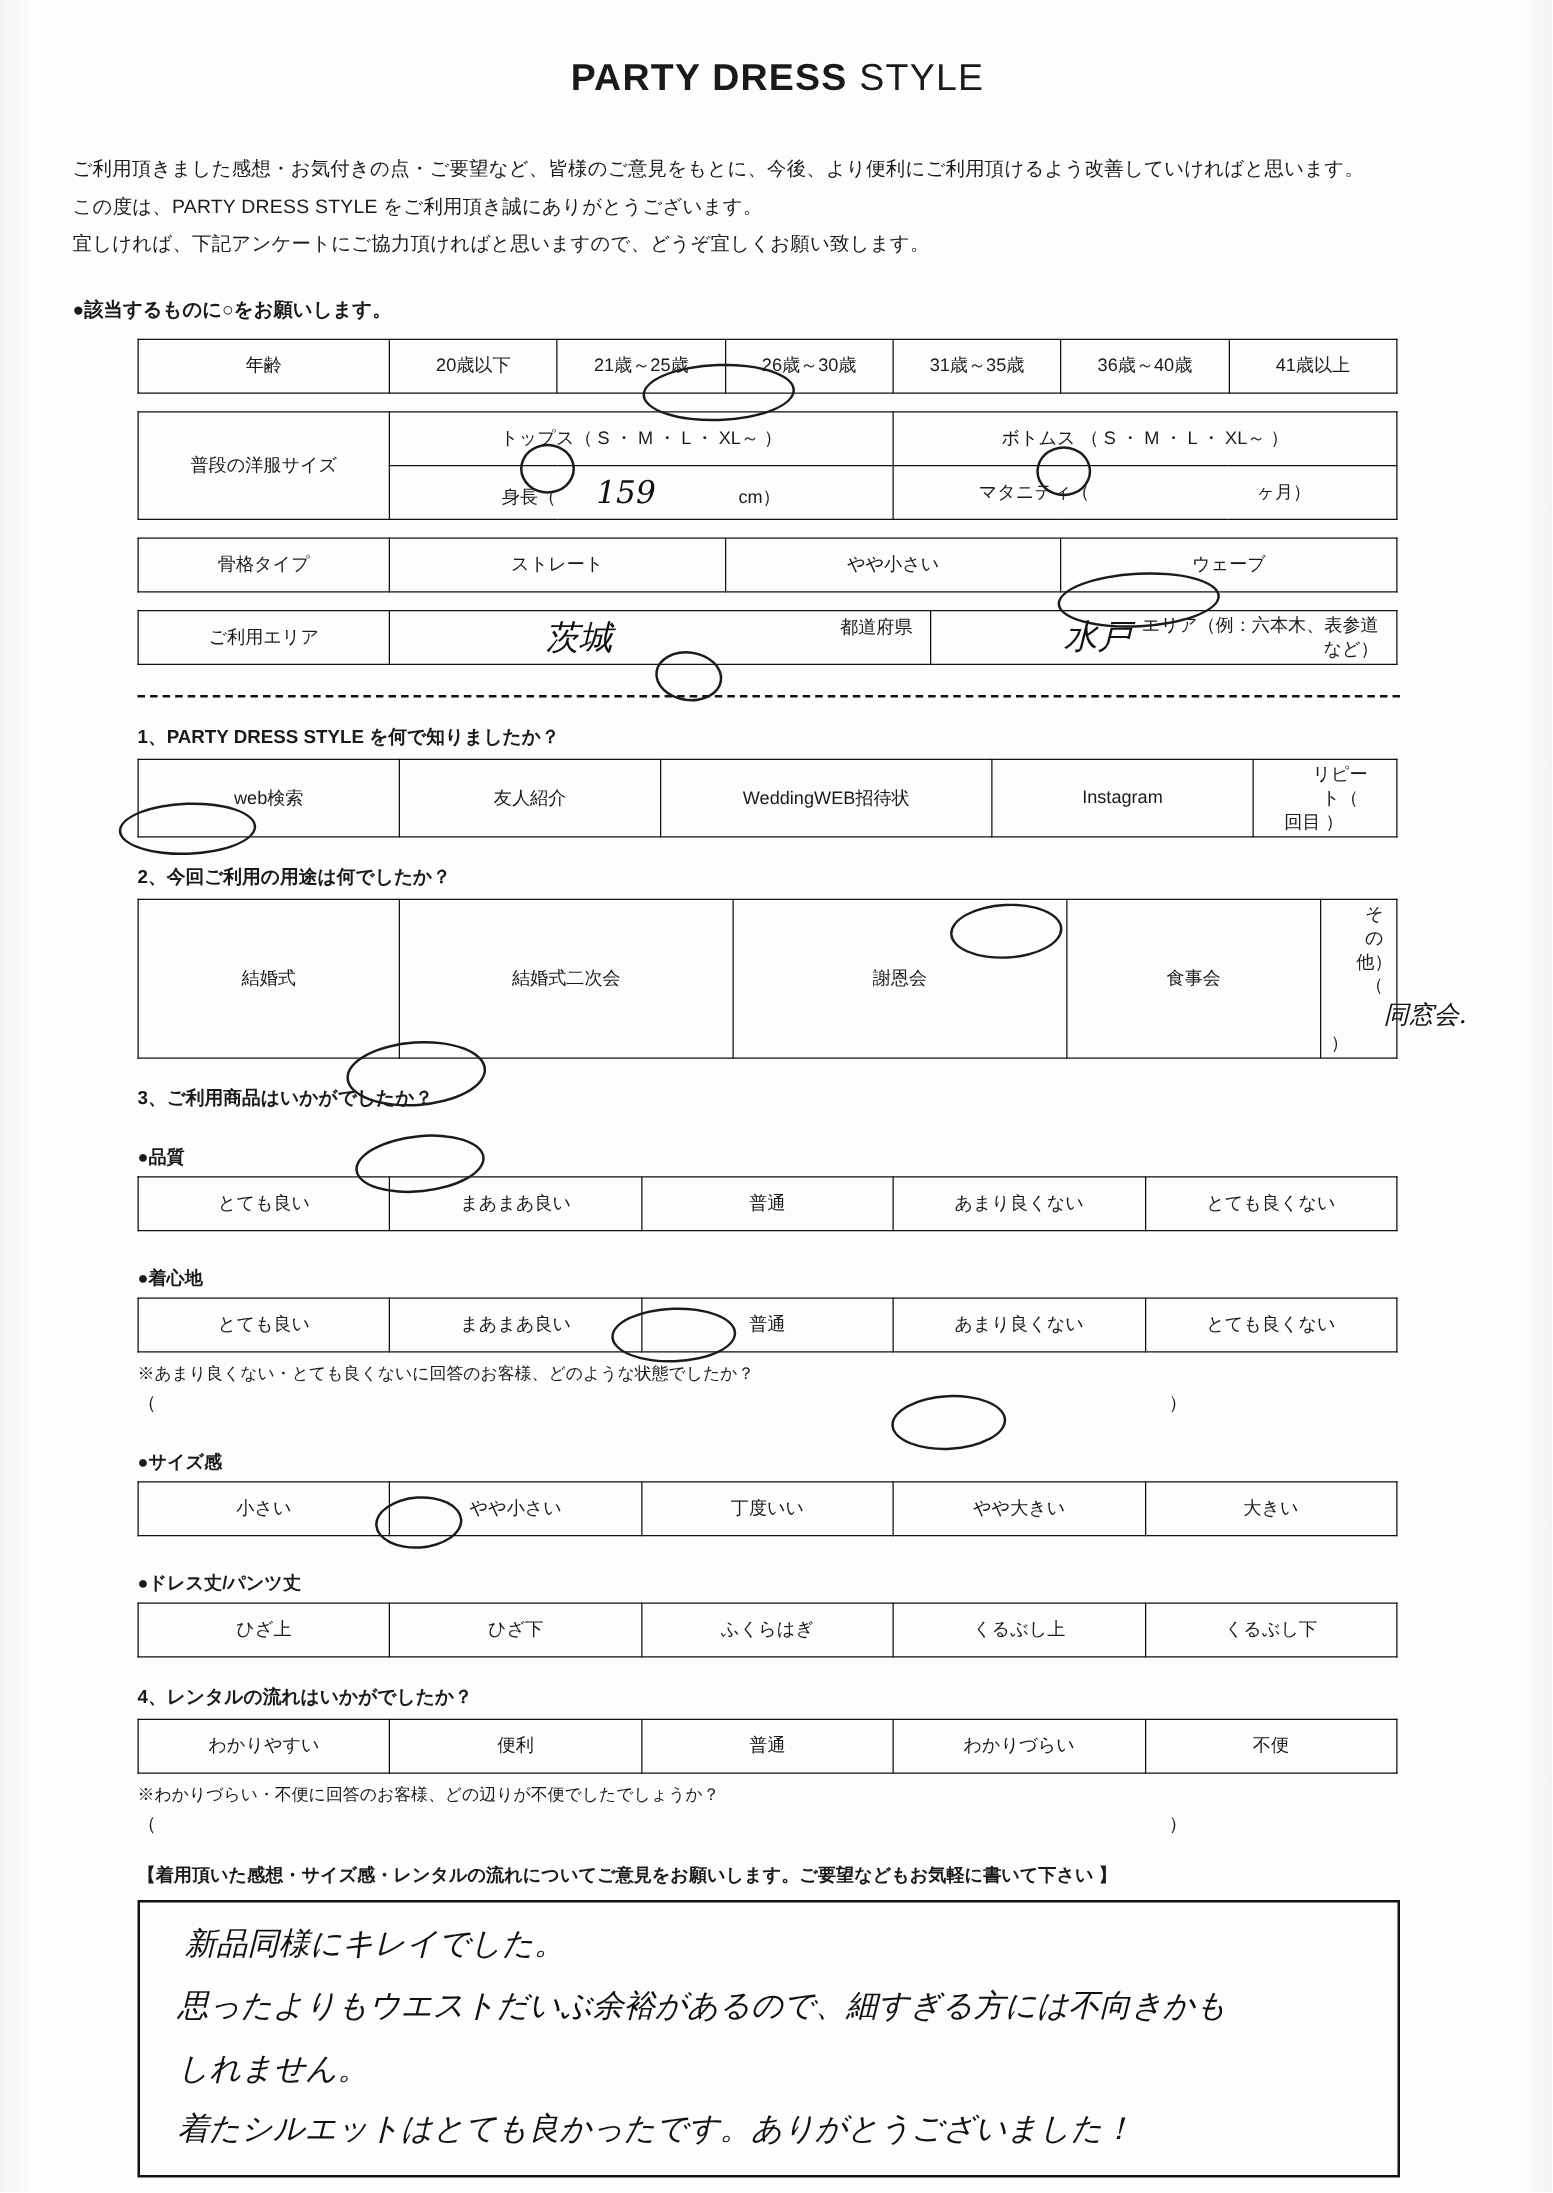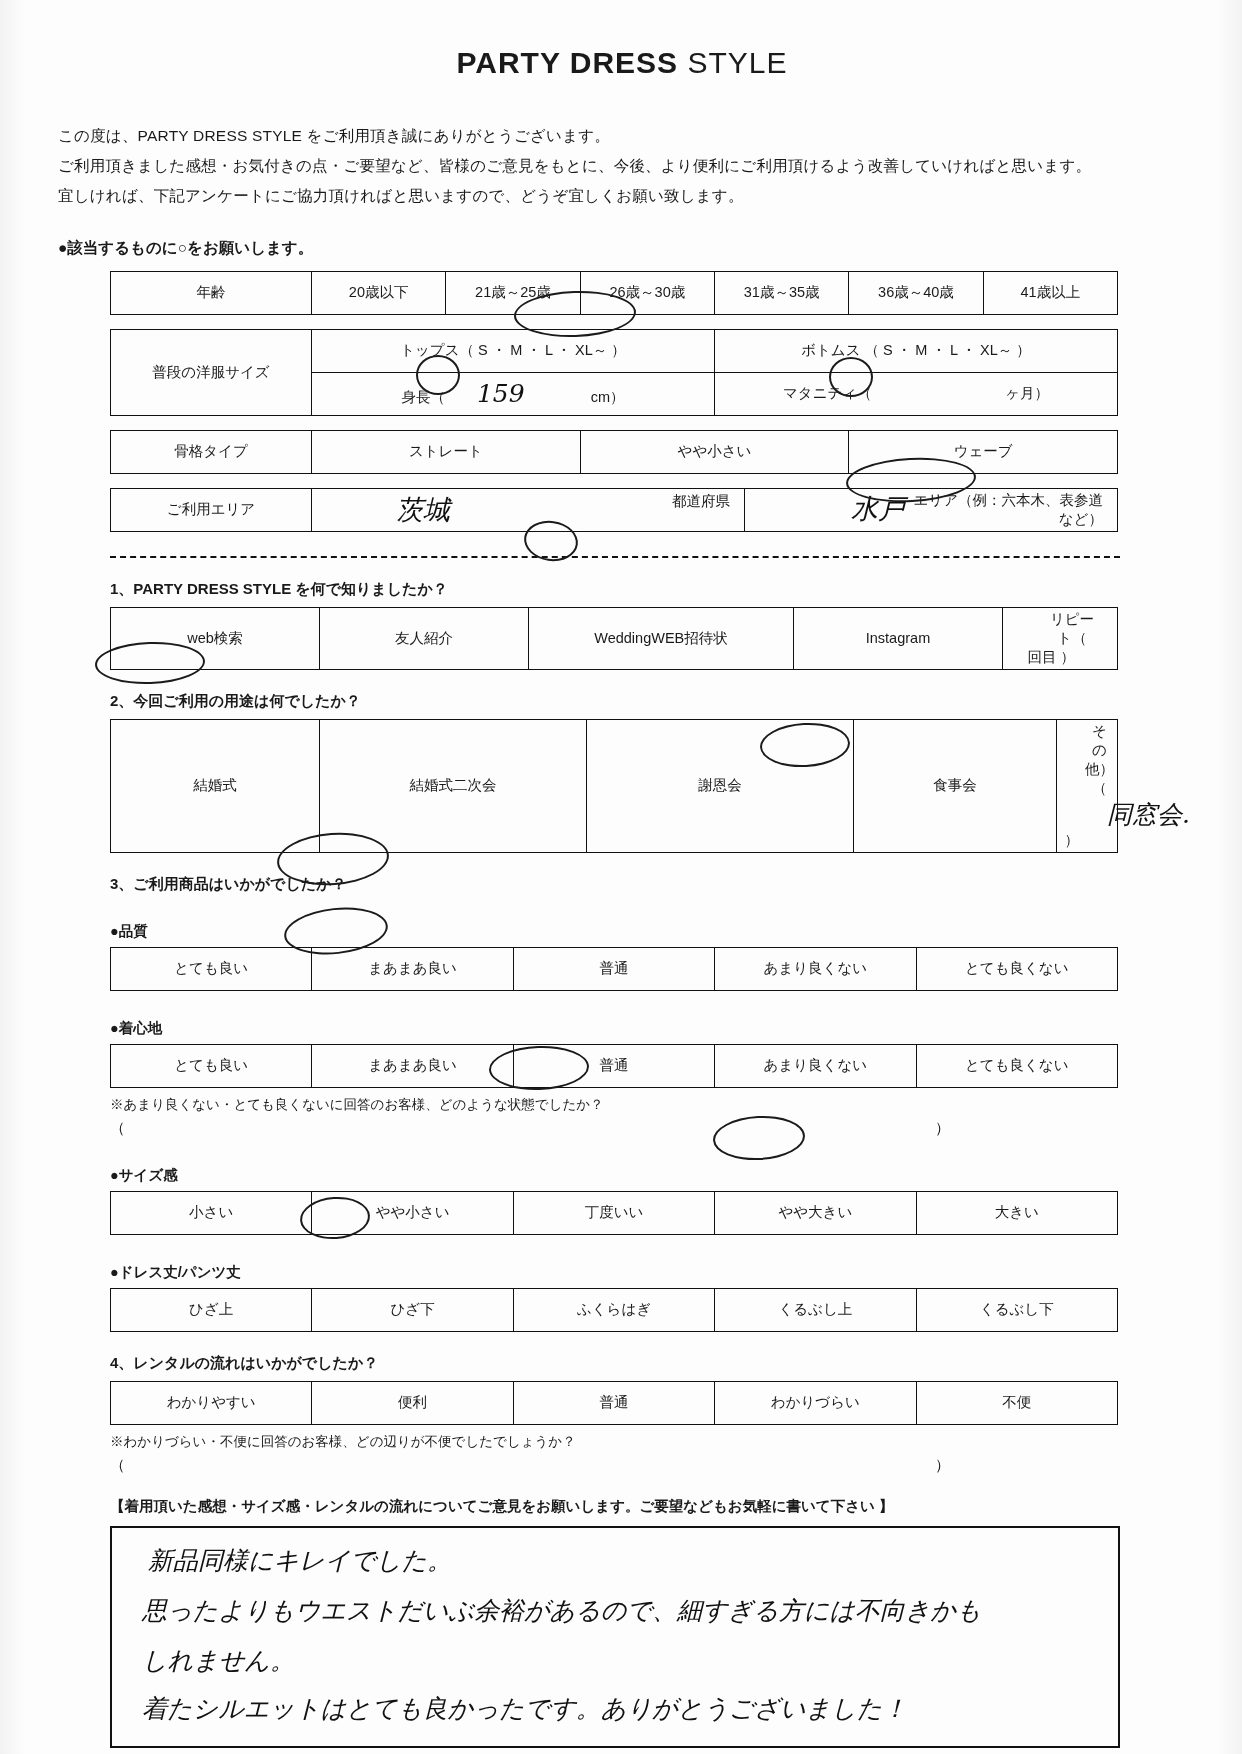--- a/index.html
+++ b/index.html
@@ -151,22 +151,22 @@
   <div class="scan-edge-r"></div>
 
   <div class="content">
 
     <div class="title">
       <span class="bold">PARTY DRESS</span>
       <span class="light">STYLE</span>
     </div>
 
     <div class="intro">
+      <div>ご利用頂きました感想・お気付きの点・ご要望など、皆様のご意見をもとに、今後、より便利にご利用頂けるよう改善していければと思います。</div>
       <div>この度は、PARTY DRESS STYLE  をご利用頂き誠にありがとうございます。</div>
-      <div>ご利用頂きました感想・お気付きの点・ご要望など、皆様のご意見をもとに、今後、より便利にご利用頂けるよう改善していければと思います。</div>
       <div>宜しければ、下記アンケートにご協力頂ければと思いますので、どうぞ宜しくお願い致します。</div>
     </div>
 
     <div class="section-head">●該当するものに○をお願いします。</div>
 
     <table class="grid tbl-offset">
       <tbody>
           <tr>
         <td class="label-cell" style="width:160px">年齢</td>
         <td>20歳以下</td>
@@ -209,21 +209,21 @@
         <td>ウェーブ</td>
       </tr>
     </tbody>
       </table>
 
     <table class="grid tbl-offset" style="margin-top:14px">
       <tbody>
           <tr>
         <td class="label-cell" style="width:160px">ご利用エリア</td>
         <td style="width:398px; text-align:right; padding-right:14px">
-          <span class="hw" style="font-size:27px; float:left; margin-left:64px;">茨城</span>
+          <span class="hw" style="font-size:27px; float:left; margin-left:104px;">茨城</span>
           <span>都道府県</span>
         </td>
         <td style="text-align:right; padding-right:14px">
           <span class="hw" style="font-size:27px; float:left; margin-left:86px;">水戸</span>
           <span>エリア（例：六本木、表参道など）</span>
         </td>
       </tr>
     </tbody>
       </table>
 
@@ -248,21 +248,21 @@
     <div class="q-head" style="margin-left:52px">2、今回ご利用の用途は何でしたか？</div>
     <table class="grid tbl-offset">
       <tbody>
           <tr>
         <td style="width:168px">結婚式</td>
         <td style="width:226px">結婚式二次会</td>
         <td style="width:226px">謝恩会</td>
         <td style="width:162px">食事会</td>
         <td>
           <span style="float:left; margin-left:8px">その他）（</span>
-          <span class="hw" style="font-size:25px; margin-left:30px;">同窓会.</span>
+          <span class="hw" style="font-size:20px; margin-left:30px;">同窓会.</span>
           <span style="float:right; margin-right:18px">）</span>
         </td>
       </tr>
     </tbody>
       </table>
 
     <div class="q-head" style="margin-left:52px">3、ご利用商品はいかがでしたか？</div>
 
     <div class="sub-head" style="margin-left:52px">●品質</div>
     <table class="grid tbl-offset">

